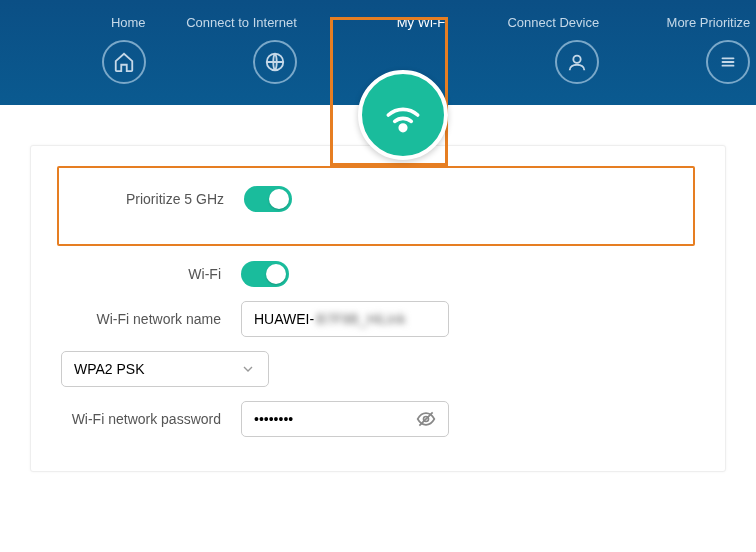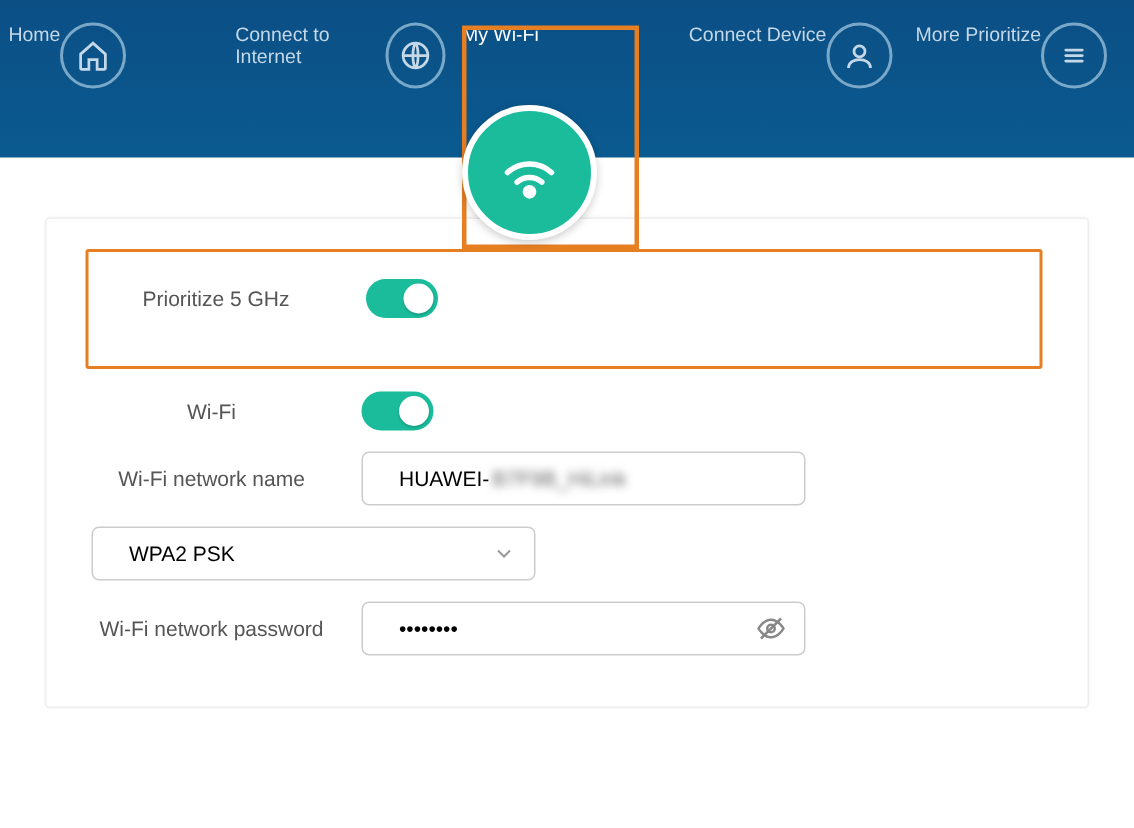--- a/index.html
+++ b/index.html
@@ -7,21 +7,22 @@
   .header {
     background: linear-gradient(to bottom, #0b4f85, #0a5a90);
     display: flex;
     justify-content: space-around;
     padding: 15px 0 10px 0;
     position: relative;
     height: 105px;
   }
   .nav-item {
     display: flex;
-    align-items: flex-start;
+    flex-direction: column;
+    align-items: flex-end;
     color: #c5d8e8;
     cursor: pointer;
     width: 140px;
   }
   .nav-item.active { color: #fff; }
   .nav-label { font-size: 13px; margin-bottom: 10px; }
   .nav-icon-circle {
     width: 44px; height: 44px;
     border: 2px solid #7aa8c9;
     border-radius: 50%;
@@ -61,21 +62,21 @@
     margin-left: -4px;
     border-radius: 2px;
   }
   .form-row {
     display: flex;
     align-items: center;
     margin-bottom: 14px;
   }
   .form-label {
     width: 180px;
-    text-align: center;
+    text-align: right;
     padding-right: 20px;
     color: #555;
     font-size: 14px;
   }
   .description {
     color: #777;
     font-size: 13.5px;
     line-height: 1.45;
     margin-left: 200px;
     max-width: 380px;
@@ -91,25 +92,25 @@
   .toggle::after {
     content: "";
     position: absolute;
     width: 20px; height: 20px;
     background: #fff;
     border-radius: 50%;
     top: 3px; right: 3px;
     box-shadow: 0 1px 2px rgba(0,0,0,0.2);
   }
   .text-input, .select-input, .password-wrap {
-    width: 296px;
+    width: 208px;
     height: 36px;
     border: 1px solid #ccc;
     border-radius: 5px;
-    padding: 0 24px;
+    padding: 0 12px;
     font-size: 14px;
     display: flex;
     align-items: center;
     position: relative;
   }
   .blur { filter: blur(3px); color: #666; margin-left: 2px; }
   .select-chevron {
     position: absolute; right: 12px; color: #999;
   }
   .eye-icon {

